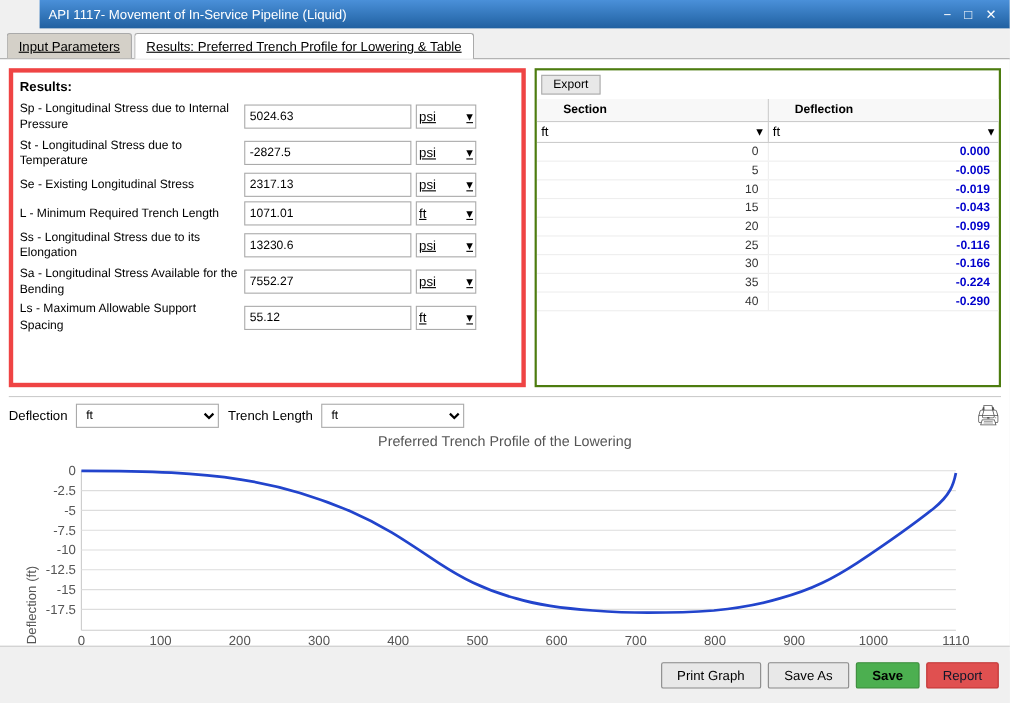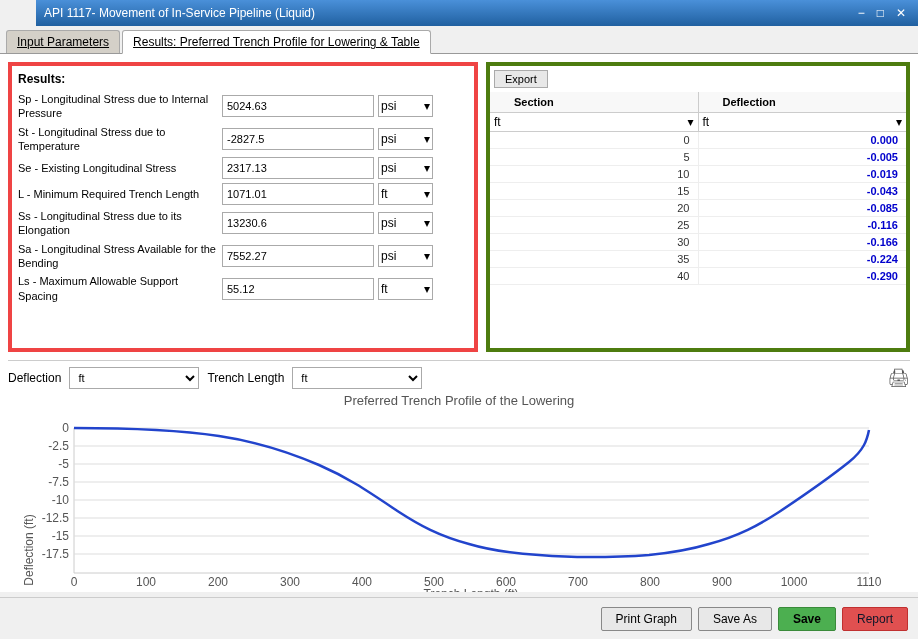--- a/index.html
+++ b/index.html
@@ -93,25 +93,26 @@
     .result-unit {
       flex: 0 0 55px;
       border: 1px solid #aaa;
       background: white;
       padding: 2px;
       font-size: 11px;
       height: 22px;
       display: flex;
       align-items: center;
       justify-content: space-between;
+      text-decoration: underline;
     }
 
     .table-panel {
       flex: 1;
-      border: 4px solid #4d7c0f;
+      border: 2px solid #4d7c0f;
       background: white;
       display: flex;
       flex-direction: column;
       position: relative;
       overflow: hidden;
     }
 
     .export-btn {
       margin: 4px;
       padding: 2px 10px;
@@ -199,21 +200,21 @@
       font-size: 13px;
       color: #555;
       margin-bottom: 2px;
     }
 
     .footer-buttons {
       position: absolute;
       bottom: 0;
       left: 0;
       right: 0;
-      height: 42px;
+      height: 52px;
       background: #f0f0f0;
       border-top: 1px solid #ccc;
       display: flex;
       align-items: center;
       justify-content: flex-end;
       padding: 0 10px;
       gap: 6px;
     }
     .footer-btn {
       padding: 4px 14px;
@@ -340,21 +341,21 @@
           <div class="table-row">
       <div class="table-cell">10</div>
       <div class="table-cell">-0.019</div>
     </div>
           <div class="table-row">
       <div class="table-cell">15</div>
       <div class="table-cell">-0.043</div>
     </div>
           <div class="table-row">
       <div class="table-cell">20</div>
-      <div class="table-cell">-0.085</div>
+      <div class="table-cell">-0.099</div>
     </div>
           <div class="table-row">
       <div class="table-cell">25</div>
       <div class="table-cell">-0.116</div>
     </div>
           <div class="table-row">
       <div class="table-cell">30</div>
       <div class="table-cell">-0.166</div>
     </div>
           <div class="table-row">

